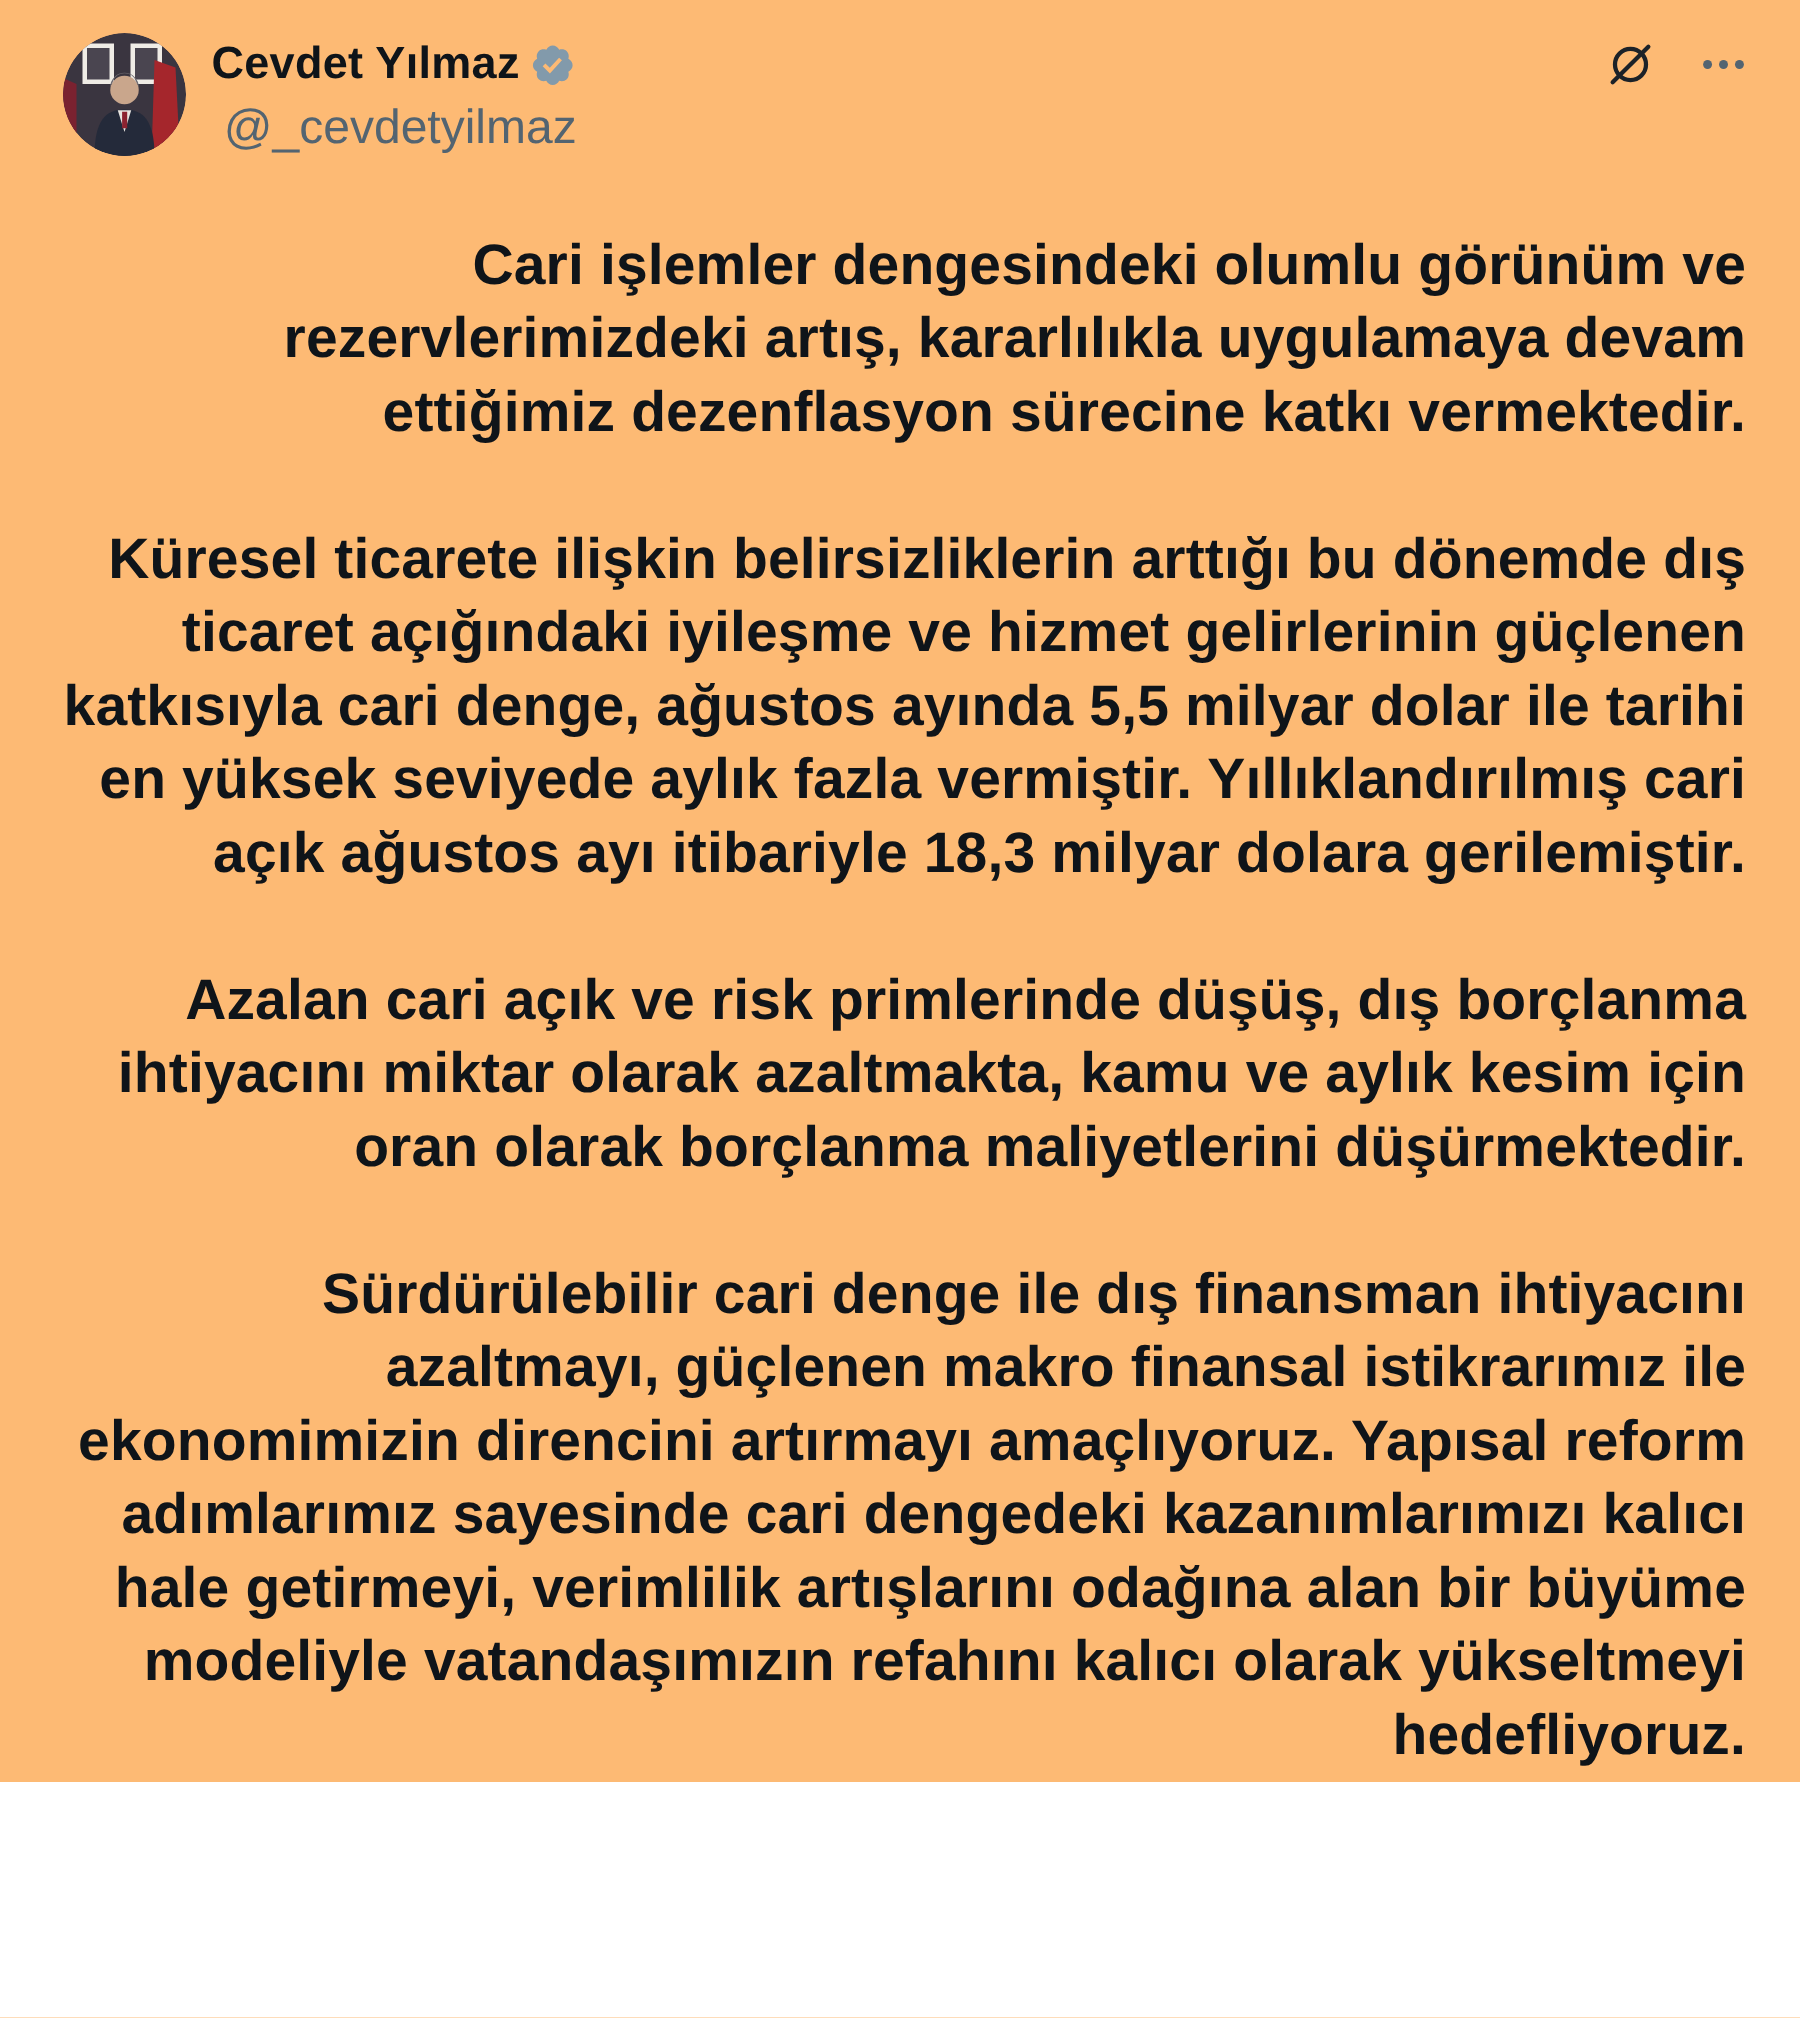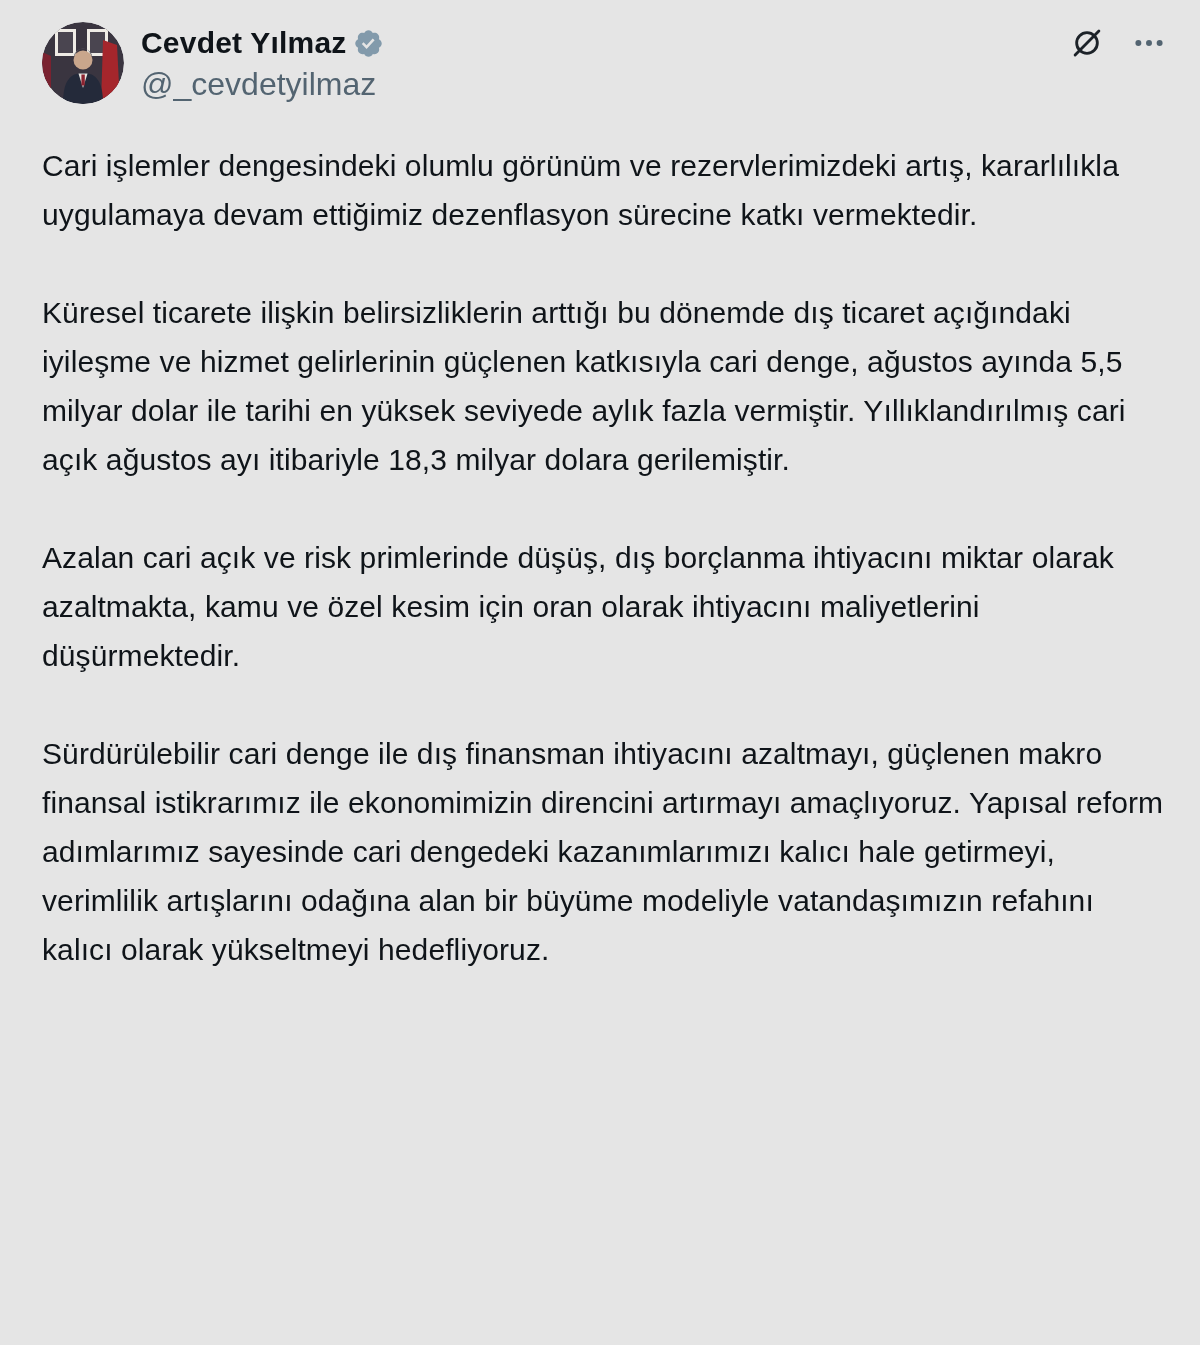--- a/index.html
+++ b/index.html
@@ -4,23 +4,24 @@
 <style>
   html, body {
     margin: 0;
     padding: 0;
     background: #ffffff;
     font-family: "Liberation Sans", "DejaVu Sans", sans-serif;
   }
   .tweet {
     position: relative;
     width: 1200px;
-    height: 1345px;
-    background: #e5e5e5;
+    height: 1188px;
+    background: #fdba74;
     overflow: hidden;
+    text-align: right;
   }
   
   .header {
     position: relative;
     display: flex;
     align-items: flex-start;
     padding: 22px 40px 0 42px;
   }
   .avatar {
     width: 82px;
@@ -74,25 +75,26 @@
     display: inline-flex;
     align-items: center;
   }
   .grok svg { width: 34px; height: 34px; display: block; }
   .more svg { width: 34px; height: 34px; display: block; }
   
   .tweet-body {
     padding: 33px 36px 30px 42px;
   }
   .tweet-body p {
-    margin: 4px 0 49px 0;
-    font-size: 30px;
+    margin: 16px 0 49px 0;
+    font-size: 38px;
     line-height: 49px;
     color: #0f1419;
     letter-spacing: 0.1px;
+    font-weight: bold;
   }
   .tweet-body p:last-child { margin-bottom: 0; }
 </style>
 </head>
 <body>
 
 <div class="tweet">
 
   <div class="header">
 
@@ -146,17 +148,17 @@
           <circle cx="19.5" cy="12" r="2.1" fill="#536471"></circle>
         </svg>
       </button>
     </div>
 
   </div>
 
   <div class="tweet-body">
     <p>Cari işlemler dengesindeki olumlu görünüm ve rezervlerimizdeki artış, kararlılıkla uygulamaya devam ettiğimiz dezenflasyon sürecine katkı vermektedir.</p>
     <p>Küresel ticarete ilişkin belirsizliklerin arttığı bu dönemde dış ticaret açığındaki iyileşme ve hizmet gelirlerinin güçlenen katkısıyla cari denge, ağustos ayında 5,5 milyar dolar ile tarihi en yüksek seviyede aylık fazla vermiştir. Yıllıklandırılmış cari açık ağustos ayı itibariyle 18,3 milyar dolara gerilemiştir.</p>
-    <p>Azalan cari açık ve risk primlerinde düşüş, dış borçlanma ihtiyacını miktar olarak azaltmakta, kamu ve özel kesim için oran olarak ihtiyacını maliyetlerini düşürmektedir.</p>
+    <p>Azalan cari açık ve risk primlerinde düşüş, dış borçlanma ihtiyacını miktar olarak azaltmakta, kamu ve aylık kesim için oran olarak borçlanma maliyetlerini düşürmektedir.</p>
     <p>Sürdürülebilir cari denge ile dış finansman ihtiyacını azaltmayı, güçlenen makro finansal istikrarımız ile ekonomimizin direncini artırmayı amaçlıyoruz. Yapısal reform adımlarımız sayesinde cari dengedeki kazanımlarımızı kalıcı hale getirmeyi, verimlilik artışlarını odağına alan bir büyüme modeliyle vatandaşımızın refahını kalıcı olarak yükseltmeyi hedefliyoruz.</p>
   </div>
 
 </div>
 
 </body></html>

